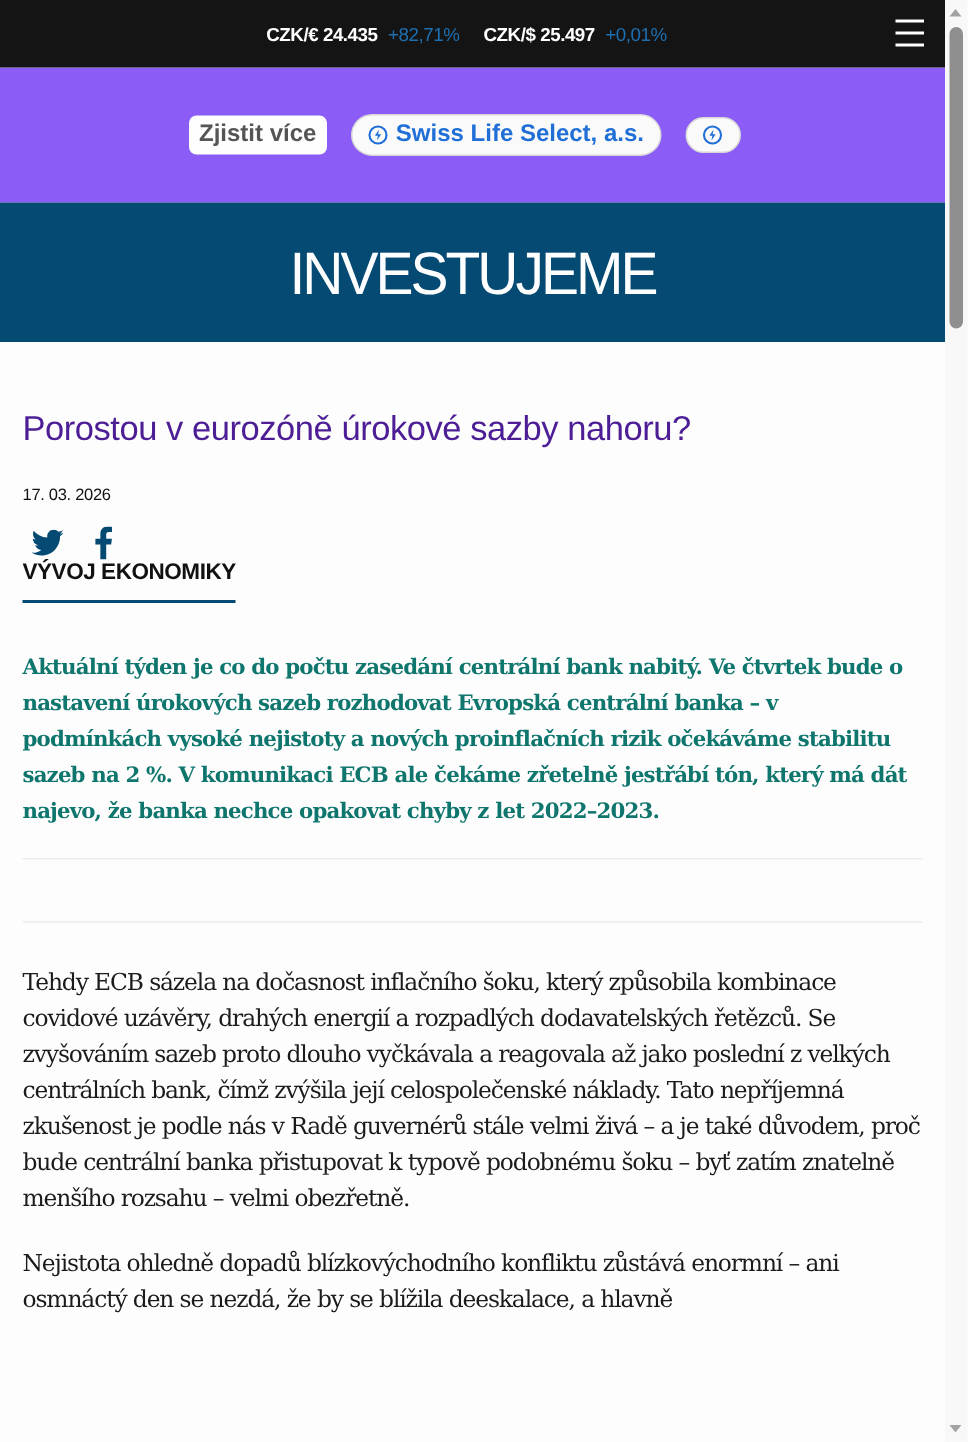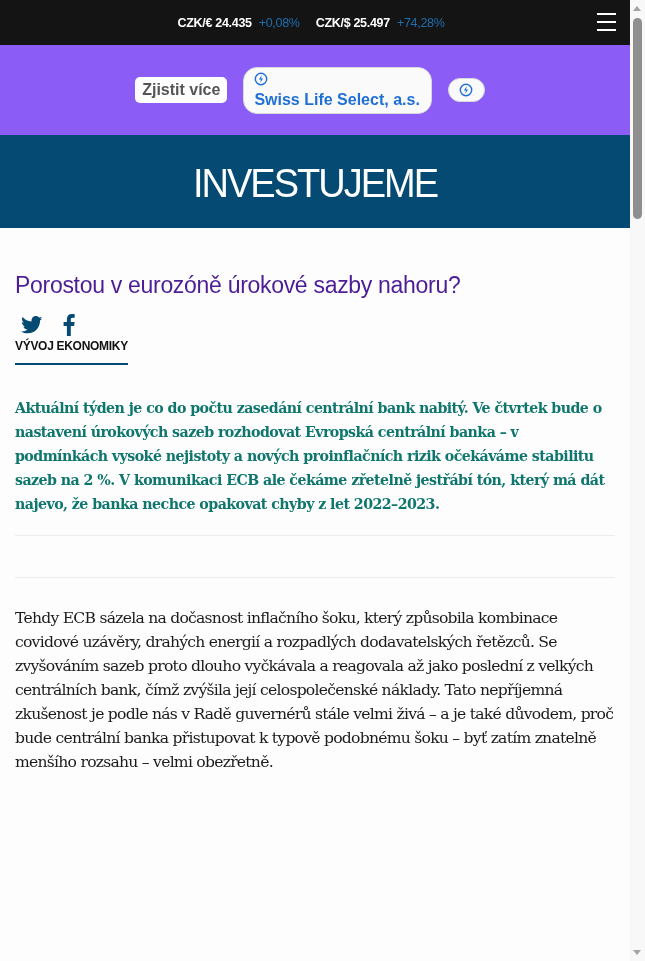--- a/index.html
+++ b/index.html
@@ -13,34 +13,34 @@
     .ticker-inner { display: flex; align-items: center; gap: 16px; margin-left: -8px; }
     .rate { display: flex; align-items: baseline; gap: 7px; font-size: 12.5px; letter-spacing: -0.3px; }
     .rate-label { color: #ffffff; font-weight: bold; }
     .rate-change { color: #1e6fb0; }
     .hamburger { position: absolute; right: 14px; top: 13px; width: 19px; height: 18px; display: flex; flex-direction: column; justify-content: space-between; cursor: pointer; }
     .hamburger span { display: block; height: 2px; background: #ffffff; }
 
     
     .related { height: 90px; background: #8b5cf6; display: flex; align-items: center; justify-content: center; gap: 16px; padding-right: 10px; }
     .more-label { background: #fefefe; border-radius: 5px; padding: 4px 7px; font-size: 16px; color: #555; font-weight: bold; }
-    .pill { display: flex; align-items: flex-start; gap: 5px; background: #fafafa; border: 1px solid #d8d8d8; border-radius: 14px; padding: 4px 11px 4px 10px; font-size: 16px; color: #1f6fd6; font-weight: bold; cursor: pointer; flex-direction: column; }
+    .pill { display: flex; align-items: center; gap: 5px; background: #fafafa; border: 1px solid #d8d8d8; border-radius: 14px; padding: 4px 11px 4px 10px; font-size: 16px; color: #1f6fd6; font-weight: bold; cursor: pointer; }
     .pill svg { width: 14px; height: 14px; }
 
     
     .brand { height: 93px; background: #054a72; display: flex; align-items: center; justify-content: center; }
     .brand-title { color: #ffffff; font-family: "Liberation Sans", sans-serif; font-size: 38px; letter-spacing: -2px; font-weight: normal; transform: scaleY(1.05); padding-top: 4px; }
 
     
     .article { padding: 0 15px; }
     .headline { margin-top: 43px; font-size: 23px; font-weight: normal; color: #4c1d95; letter-spacing: -0.3px; line-height: 28px; }
     .date { margin-top: 25px; font-size: 11px; color: #111; letter-spacing: -0.2px; }
     .share { margin-top: 15px; display: flex; gap: 20px; align-items: center; padding-left: 6px; }
     .share svg { display: block; }
-    .category { display: inline-block; font-size: 12px; font-weight: bold; color: #111; letter-spacing: -0.3px; padding-bottom: 10px; border-bottom: 2px solid #054a72; }
+    .category { display: inline-block; font-size: 15px; font-weight: bold; color: #111; letter-spacing: -0.3px; padding-bottom: 10px; border-bottom: 2px solid #054a72; }
 
     .lead { margin-top: 31px; font-family: "DejaVu Serif", serif; font-weight: bold; font-size: 14.2px; line-height: 24px; color: #0f766e; letter-spacing: -0.55px; }
     .divider { height: 1px; background: #ececec; }
     .div1 { margin-top: 19px; }
     .div2 { margin-top: 41px; }
 
     .body-text { font-family: "DejaVu Serif", serif; font-size: 15.6px; line-height: 24px; color: #1b1b1b; letter-spacing: -0.75px; }
     .p1 { margin-top: 28px; }
     .p2 { margin-top: 19px; }
 
@@ -52,25 +52,25 @@
   </style>
 </head>
 <body>
 
 <div class="page">
 
   <header class="ticker">
     <div class="ticker-inner">
       <div class="rate">
         <span class="rate-label">CZK/€ 24.435</span>
-        <span class="rate-change">+0,08%</span>
+        <span class="rate-change">+82,71%</span>
       </div>
       <div class="rate">
         <span class="rate-label">CZK/$ 25.497</span>
-        <span class="rate-change">+74,28%</span>
+        <span class="rate-change">+0,01%</span>
       </div>
     </div>
     <div class="hamburger">
       <span></span>
       <span></span>
       <span></span>
     </div>
   </header>
 
   <section class="related">
@@ -89,20 +89,21 @@
       </svg>
     </a>
   </section>
 
   <section class="brand">
     <span class="brand-title">INVESTUJEME</span>
   </section>
 
   <article class="article">
     <h1 class="headline">Porostou v eurozóně úrokové sazby nahoru?</h1>
+    <div class="date">17. 03. 2026</div>
 
     <div class="share">
       <a>
         <svg width="22" height="18" viewBox="0 0 24 20">
           <path fill="#054a72" d="M23.6 2.4c-.9.4-1.8.6-2.8.8 1-.6 1.8-1.6 2.1-2.7-.9.6-2 1-3.1 1.2C18.9.7 17.6.1 16.2.1c-2.7 0-4.8 2.2-4.8 4.8 0 .4 0 .8.1 1.1C7.4 5.8 3.9 3.9 1.5 1 1.1 1.7.9 2.5.9 3.4c0 1.7.9 3.2 2.1 4-.8 0-1.5-.2-2.2-.6v.1c0 2.3 1.7 4.3 3.9 4.7-.4.1-.8.2-1.3.2-.3 0-.6 0-.9-.1.6 1.9 2.4 3.3 4.5 3.4-1.7 1.3-3.7 2.1-6 2.1-.4 0-.8 0-1.2-.1 2.1 1.4 4.7 2.2 7.4 2.2 8.9 0 13.7-7.4 13.7-13.7v-.6c1-.7 1.8-1.5 2.5-2.5z"></path>
         </svg>
       </a>
       <a>
         <svg width="12" height="22" viewBox="0 0 12 22">
           <path fill="#054a72" d="M7.8 22V12h3.3l.5-3.9H7.8V5.6c0-1.1.3-1.9 1.9-1.9h2V.2C11.3.1 10.1 0 8.8 0 5.9 0 3.9 1.8 3.9 5.1v3H.6V12h3.3v10h3.9z"></path>
@@ -111,20 +112,21 @@
     </div>
 
     <div class="category">VÝVOJ EKONOMIKY</div>
 
     <p class="lead">Aktuální týden je co do počtu zasedání centrální bank nabitý. Ve čtvrtek bude o nastavení úrokových sazeb rozhodovat Evropská centrální banka – v podmínkách vysoké nejistoty a nových proinflačních rizik očekáváme stabilitu sazeb na 2 %. V komunikaci ECB ale čekáme zřetelně jestřábí tón, který má dát najevo, že banka nechce opakovat chyby z let 2022–2023.</p>
 
     <div class="divider div1"></div>
     <div class="divider div2"></div>
 
     <p class="body-text p1">Tehdy ECB sázela na dočasnost inflačního šoku, který způsobila kombinace covidové uzávěry, drahých energií a rozpadlých dodavatelských řetězců. Se zvyšováním sazeb proto dlouho vyčkávala a reagovala až jako poslední z velkých centrálních bank, čímž zvýšila její celospolečenské náklady. Tato nepříjemná zkušenost je podle nás v Radě guvernérů stále velmi živá – a je také důvodem, proč bude centrální banka přistupovat k typově podobnému šoku – byť zatím znatelně menšího rozsahu – velmi obezřetně.</p>
+    <p class="body-text p2">Nejistota ohledně dopadů blízkovýchodního konfliktu zůstává enormní – ani osmnáctý den se nezdá, že by se blížila deeskalace, a hlavně</p>
   </article>
 </div>
 
 <div class="scrollbar">
   <div class="scroll-up"></div>
   <div class="scroll-thumb"></div>
   <div class="scroll-down"></div>
 </div>
 
 </body></html>

